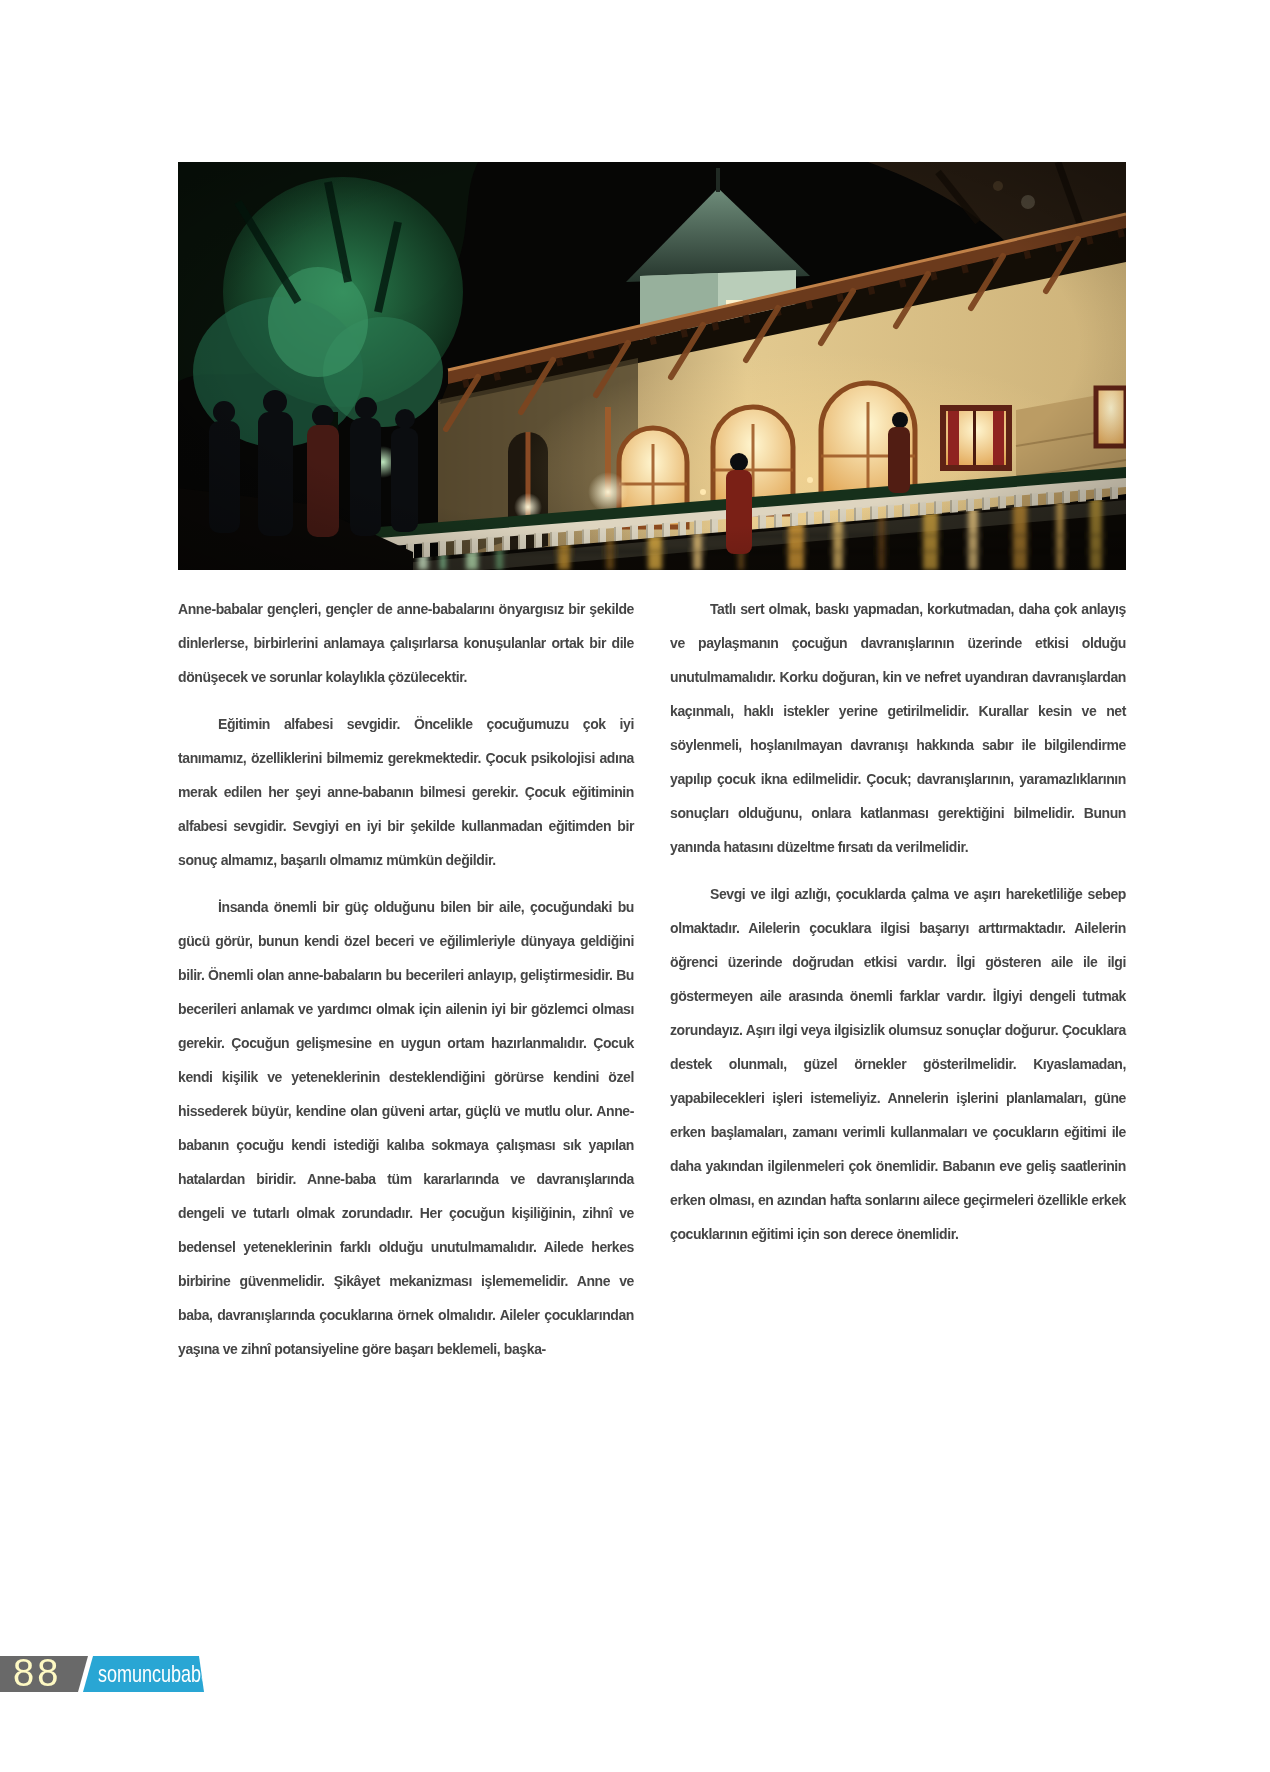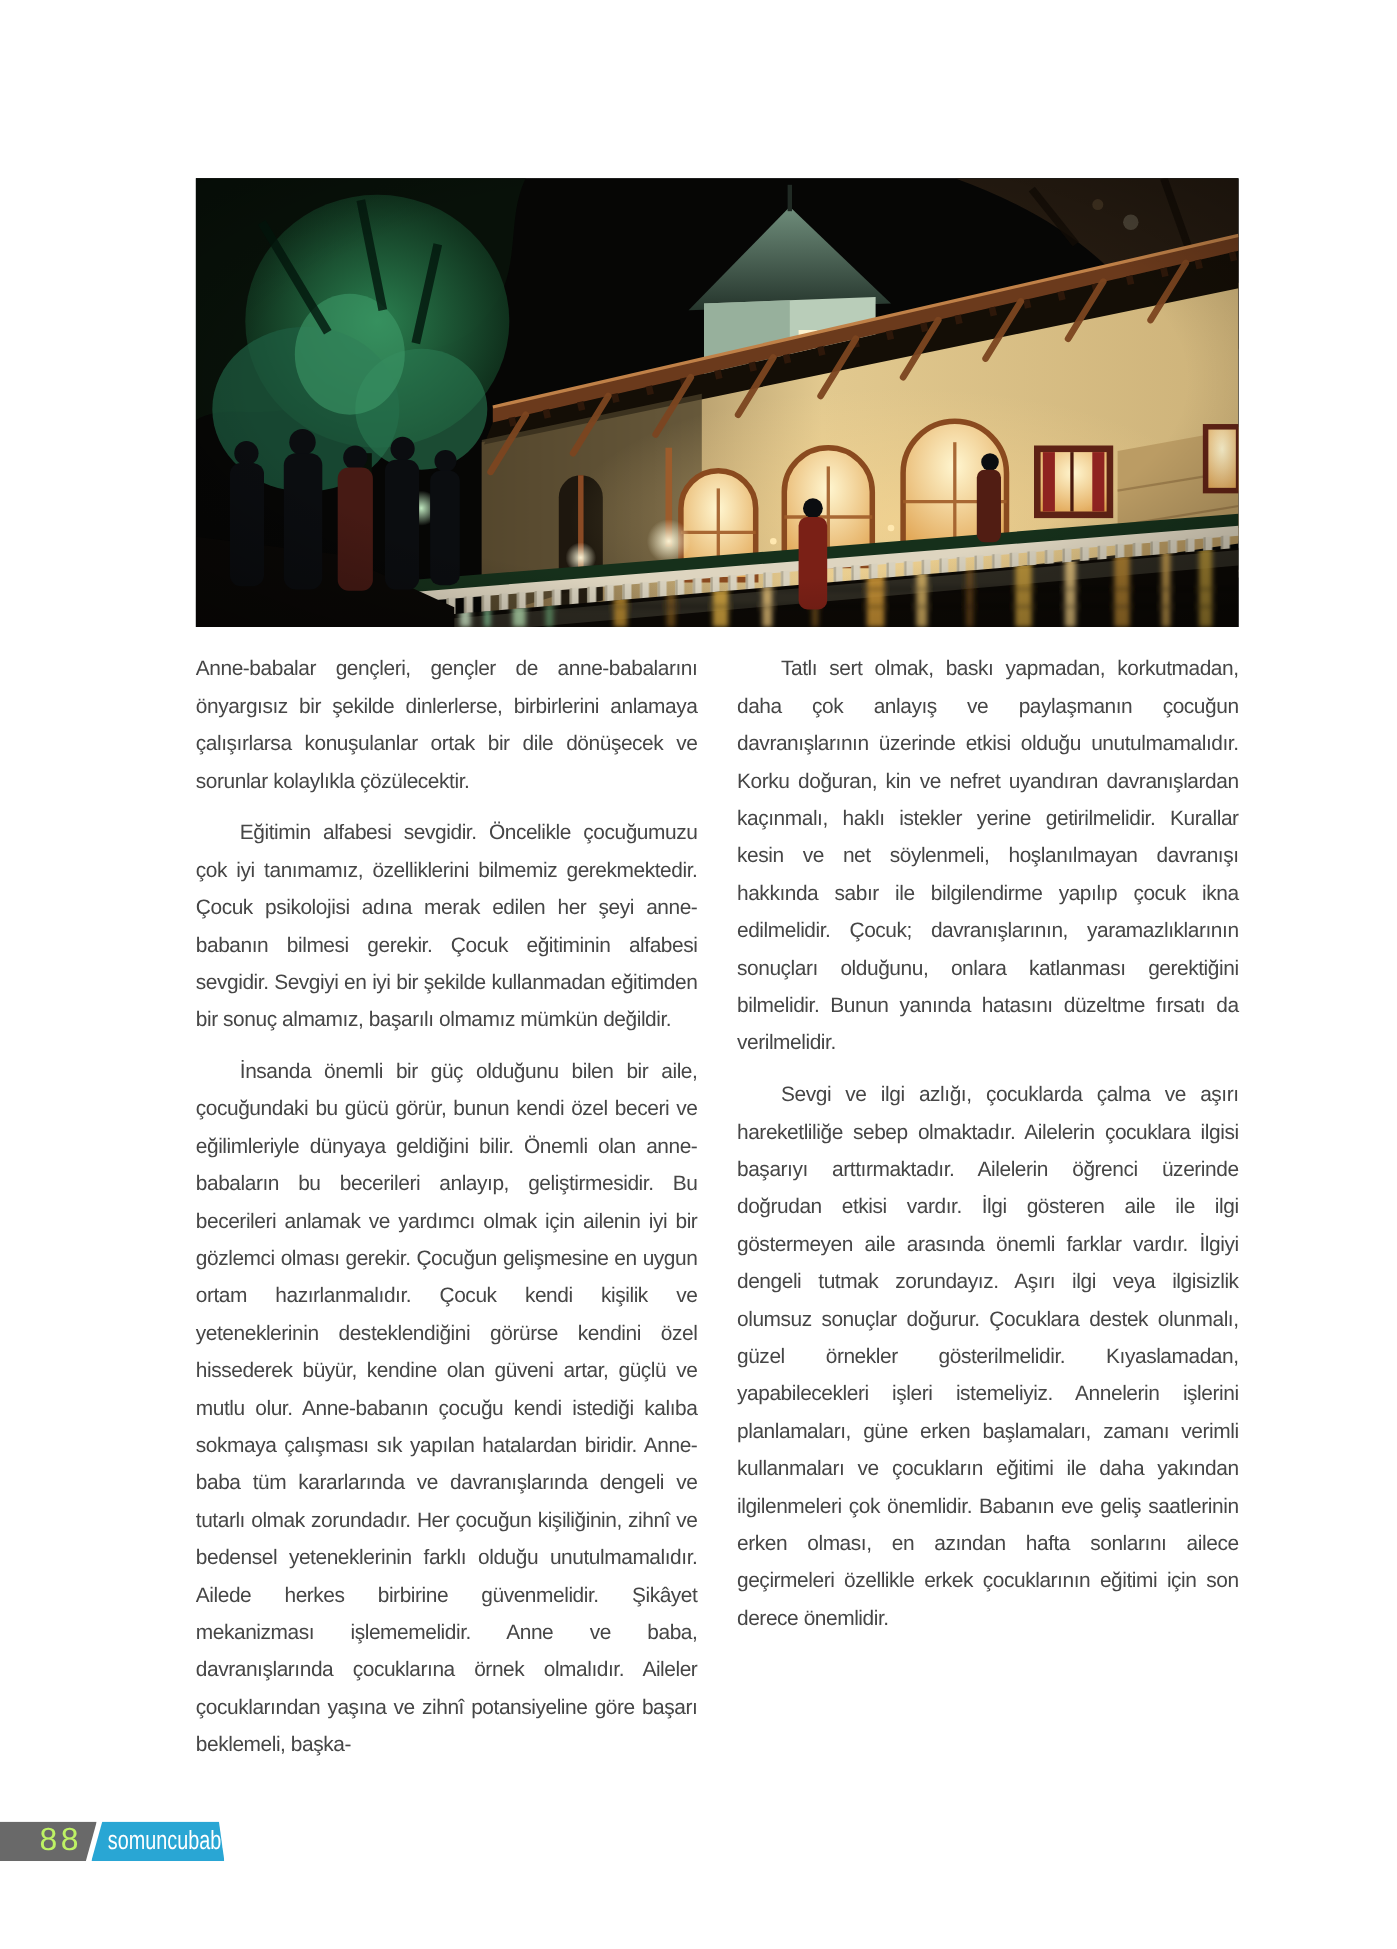--- a/index.html
+++ b/index.html
@@ -10,30 +10,30 @@
   .photo {
     position:absolute; left:178px; top:162px; width:948px; height:408px;
     background:#050505; overflow:hidden;
   }
   .photo svg { display:block; width:100%; height:100%; }
   .columns {
     position:absolute; left:178px; top:592px; width:948px;
     display:flex; gap:36px;
   }
   .col {
-    width:456px; color:#464646; font-size:19px; line-height:34px;
-    text-align:justify; letter-spacing:-0.4px; font-weight:400;
+    width:456px; color:#464646; font-size:14px; line-height:34px;
+    text-align:justify; letter-spacing:-0.4px; font-weight:700;
   }
   .col p { margin:0 0 13px 0; }
   .col p.indent { text-indent:40px; }
   .footer-pageno {
     position:absolute; left:0; top:1656px; width:88px; height:36px;
     background:#696969; clip-path:polygon(0 0, 88px 0, 78px 36px, 0 36px);
-    color:#bef264; font-size:29px; line-height:35px; letter-spacing:3px;
-    padding-left:36px; box-sizing:border-box;
+    color:#fef9c3; font-size:38px; line-height:35px; letter-spacing:3px;
+    padding-left:13px; box-sizing:border-box;
   }
   .footer-brand {
     position:absolute; left:83px; top:1656px; width:121px; height:36px;
     background:#29a6d4; clip-path:polygon(10px 0, 116px 0, 121px 36px, 0 36px);
   }
   .footer-brand span {
     display:block; color:#ffffff; font-size:24px; line-height:35px;
     transform:scaleX(0.75); transform-origin:0 50%; margin-left:15px;
     white-space:nowrap;
   }

